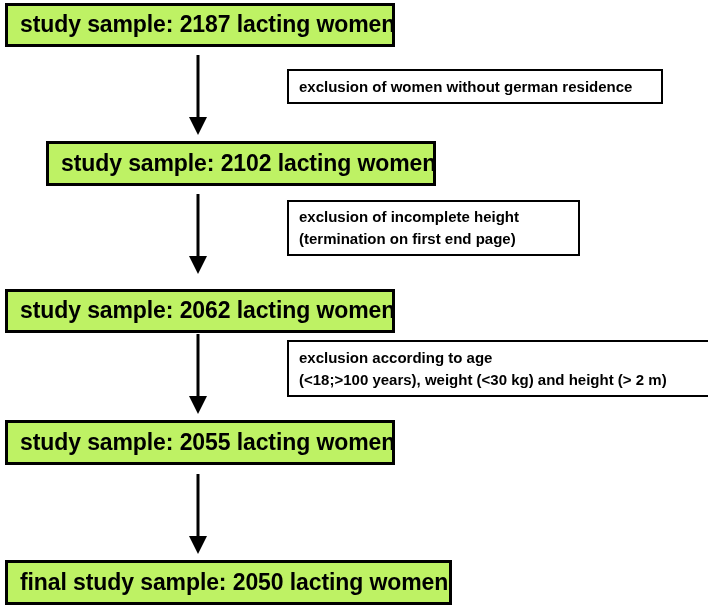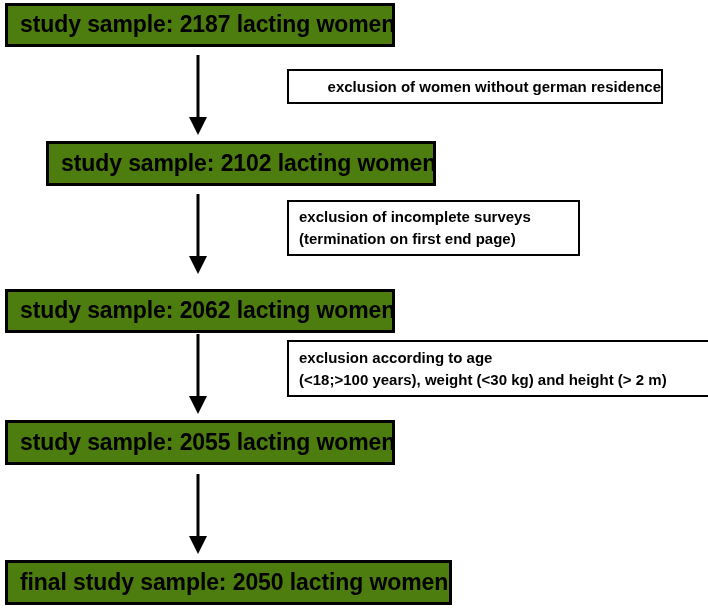--- a/index.html
+++ b/index.html
@@ -15,21 +15,21 @@
     position: relative;
     width: 708px;
     height: 615px;
     background: #ffffff;
     overflow: hidden;
   }
   .node-box {
     position: absolute;
     box-sizing: border-box;
     border: 3px solid #000000;
-    background: #4d7c0f;
+    background: #bef264;
     display: flex;
     align-items: center;
     padding-left: 12px;
   }
   .node-label {
     font-size: 23px;
     font-weight: 700;
     color: #000000;
     letter-spacing: -0.1px;
     line-height: 1.1;
@@ -70,37 +70,37 @@
     <span class="node-label">study sample: 2187 lacting women</span>
   </div>
 
   <div class="arrow" style="left:185px; top:55px; height:82px;">
     <svg width="26" height="82" viewBox="0 0 26 82">
       <line x1="13" y1="0" x2="13" y2="66" stroke="#000000" stroke-width="3"></line>
       <polygon points="13,80 4,62 22,62" fill="#000000"></polygon>
     </svg>
   </div>
 
-  <div class="exclusion-box" style="left:287px; top:69px; width:376px; height:35px;align-items:flex-end;">
+  <div class="exclusion-box" style="left:287px; top:69px; width:376px; height:35px;">
     <span class="exclusion-line">exclusion of women without german residence</span>
   </div>
 
   <div class="node-box" style="left:5px; top:141px; width:390px; height:45px;margin-left:41px;">
     <span class="node-label">study sample: 2102 lacting women</span>
   </div>
 
   <div class="arrow" style="left:185px; top:194px; height:82px;">
     <svg width="26" height="82" viewBox="0 0 26 82">
       <line x1="13" y1="0" x2="13" y2="66" stroke="#000000" stroke-width="3"></line>
       <polygon points="13,80 4,62 22,62" fill="#000000"></polygon>
     </svg>
   </div>
 
   <div class="exclusion-box" style="left:287px; top:200px; width:293px; height:56px;">
-    <span class="exclusion-line">exclusion of incomplete surveys</span>
+    <span class="exclusion-line">exclusion of incomplete height</span>
     <span class="exclusion-line">(termination on first end page)</span>
   </div>
 
   <div class="node-box" style="left:5px; top:281px; width:390px; height:44px;margin-top:8px;">
     <span class="node-label">study sample: 2062 lacting women</span>
   </div>
 
   <div class="arrow" style="left:185px; top:334px; height:82px;">
     <svg width="26" height="82" viewBox="0 0 26 82">
       <line x1="13" y1="0" x2="13" y2="66" stroke="#000000" stroke-width="3"></line>

